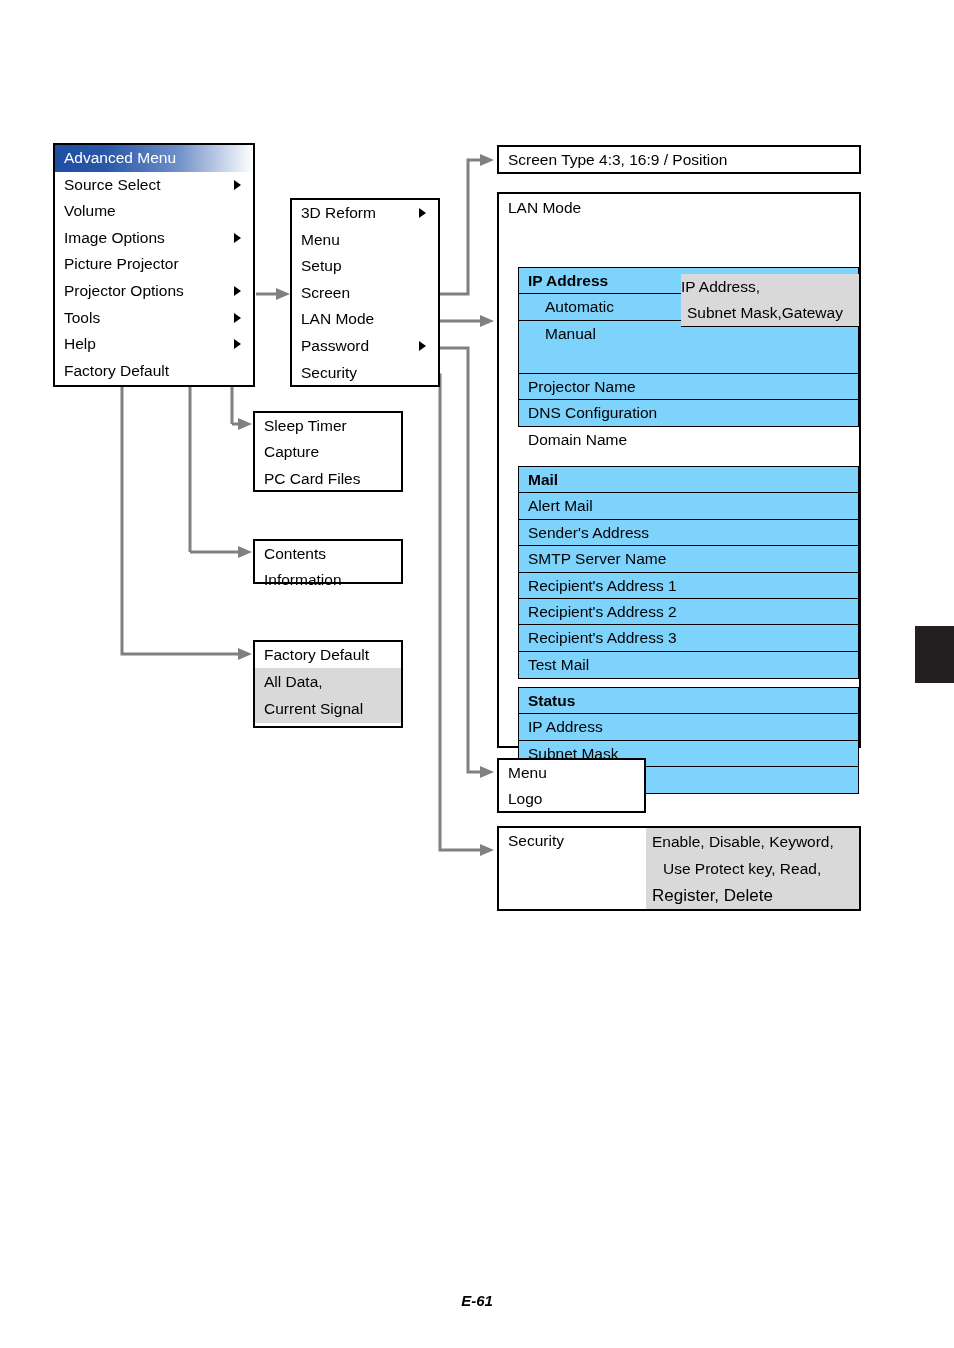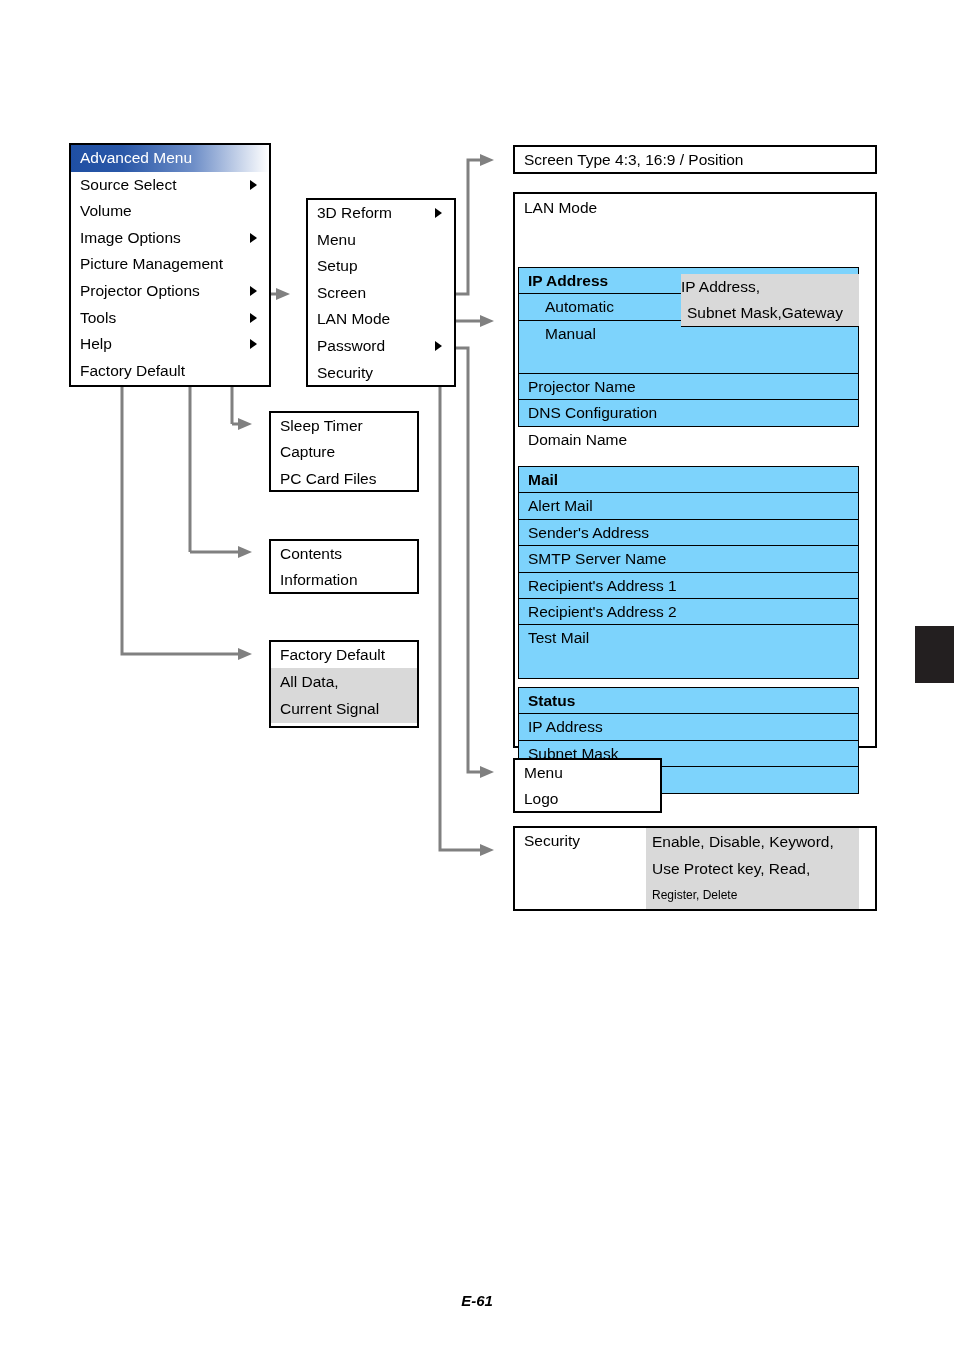--- a/index.html
+++ b/index.html
@@ -18,21 +18,20 @@
   #page {
     position: absolute;
     left: 0; top: 0;
     width: 954px; height: 1348px;
   }
   .box {
     position: absolute;
     box-sizing: border-box;
     border: 2.5px solid #000;
     background: #ffffff;
-    margin-left: 16px;
   }
   .menu-item {
     position: relative;
     font-size: 15.5px;
     line-height: 26.6px;
     height: 26.6px;
     padding-left: 9px;
     white-space: nowrap;
   }
   .menu-head {
@@ -147,21 +146,21 @@
       <span class="arrow-r"></span>
     </div>
     <div class="menu-item">
       <span>Volume</span>
     </div>
     <div class="menu-item">
       <span>Image Options</span>
       <span class="arrow-r"></span>
     </div>
     <div class="menu-item">
-      <span>Picture Management</span>
+      <span>Picture Projector</span>
     </div>
     <div class="menu-item">
       <span>Projector Options</span>
       <span class="arrow-r"></span>
     </div>
     <div class="menu-item">
       <span>Tools</span>
       <span class="arrow-r"></span>
     </div>
     <div class="menu-item">
@@ -223,58 +222,59 @@
     <div style="font-size:15.5px; line-height:26.4px; padding-left:6px; white-space:nowrap;">Subnet Mask,Gateway</div>
   </div>
 
   <div class="tbl" style="left:518px; top:419px; width:341px; height:213px;">
     <div class="trow bold">Mail</div>
     <div class="trow">Alert Mail</div>
     <div class="trow">Sender's Address</div>
     <div class="trow">SMTP Server Name</div>
     <div class="trow">Recipient's Address 1</div>
     <div class="trow">Recipient's Address 2</div>
+    <div class="trow">Recipient's Address 3</div>
     <div class="trow last">Test Mail</div>
   </div>
 
   <div class="tbl" style="left:518px; top:640px; width:341px; height:107px;">
     <div class="trow bold">Status</div>
     <div class="trow">IP Address</div>
     <div class="trow">Subnet Mask</div>
     <div class="trow last">MAC Address</div>
   </div>
 
   <div class="box" style="left:253px; top:411px; width:150px; height:81px;">
     <div class="plain-line">Sleep Timer</div>
     <div class="plain-line">Capture</div>
     <div class="plain-line">PC Card Files</div>
   </div>
 
-  <div class="box" style="left:253px; top:539px; width:150px; height:55px;">
+  <div class="box" style="left:253px; top:539px; width:150px; height:45px;">
     <div class="plain-line">Contents</div>
     <div class="plain-line">Information</div>
   </div>
 
   <div class="box" style="left:253px; top:640px; width:150px; height:88px;">
     <div class="plain-line">Factory Default</div>
     <div class="plain-line shade" style="height:27px;line-height:27px;">All Data,</div>
     <div class="plain-line shade" style="height:28px;line-height:27px;">Current Signal</div>
   </div>
 
   <div class="box" style="left:497px; top:758px; width:149px; height:55px;">
     <div class="plain-line">Menu</div>
     <div class="plain-line">Logo</div>
   </div>
 
   <div class="box" style="left:497px; top:826px; width:364px; height:85px;">
     <div class="plain-line">Security</div>
   </div>
   <div class="cellpair shade" style="left:646px; top:828px; width:213px; height:81px;">
     <div style="font-size:15.5px; line-height:27px; padding-left:6px; white-space:nowrap;">Enable, Disable, Keyword,</div>
-    <div style="font-size:15.5px; line-height:27px; padding-left:6px; white-space:nowrap;">Use Protect key, Read,</div>
-    <div style="font-size:12px; line-height:27px; padding-left:6px; white-space:nowrap;">Register, Delete</div>
+    <div style="font-size:15.5px; line-height:27px; padding-left:17px; white-space:nowrap;">Use Protect key, Read,</div>
+    <div style="font-size:17px; line-height:27px; padding-left:6px; white-space:nowrap;">Register, Delete</div>
   </div>
 
   <div class="blacktab" style="left:915px; top:626px; width:39px; height:57px;"></div>
 
   <div class="footer" style="left:0; top:1292px;">E-61</div>
 
 </div>
 
 </body></html>

